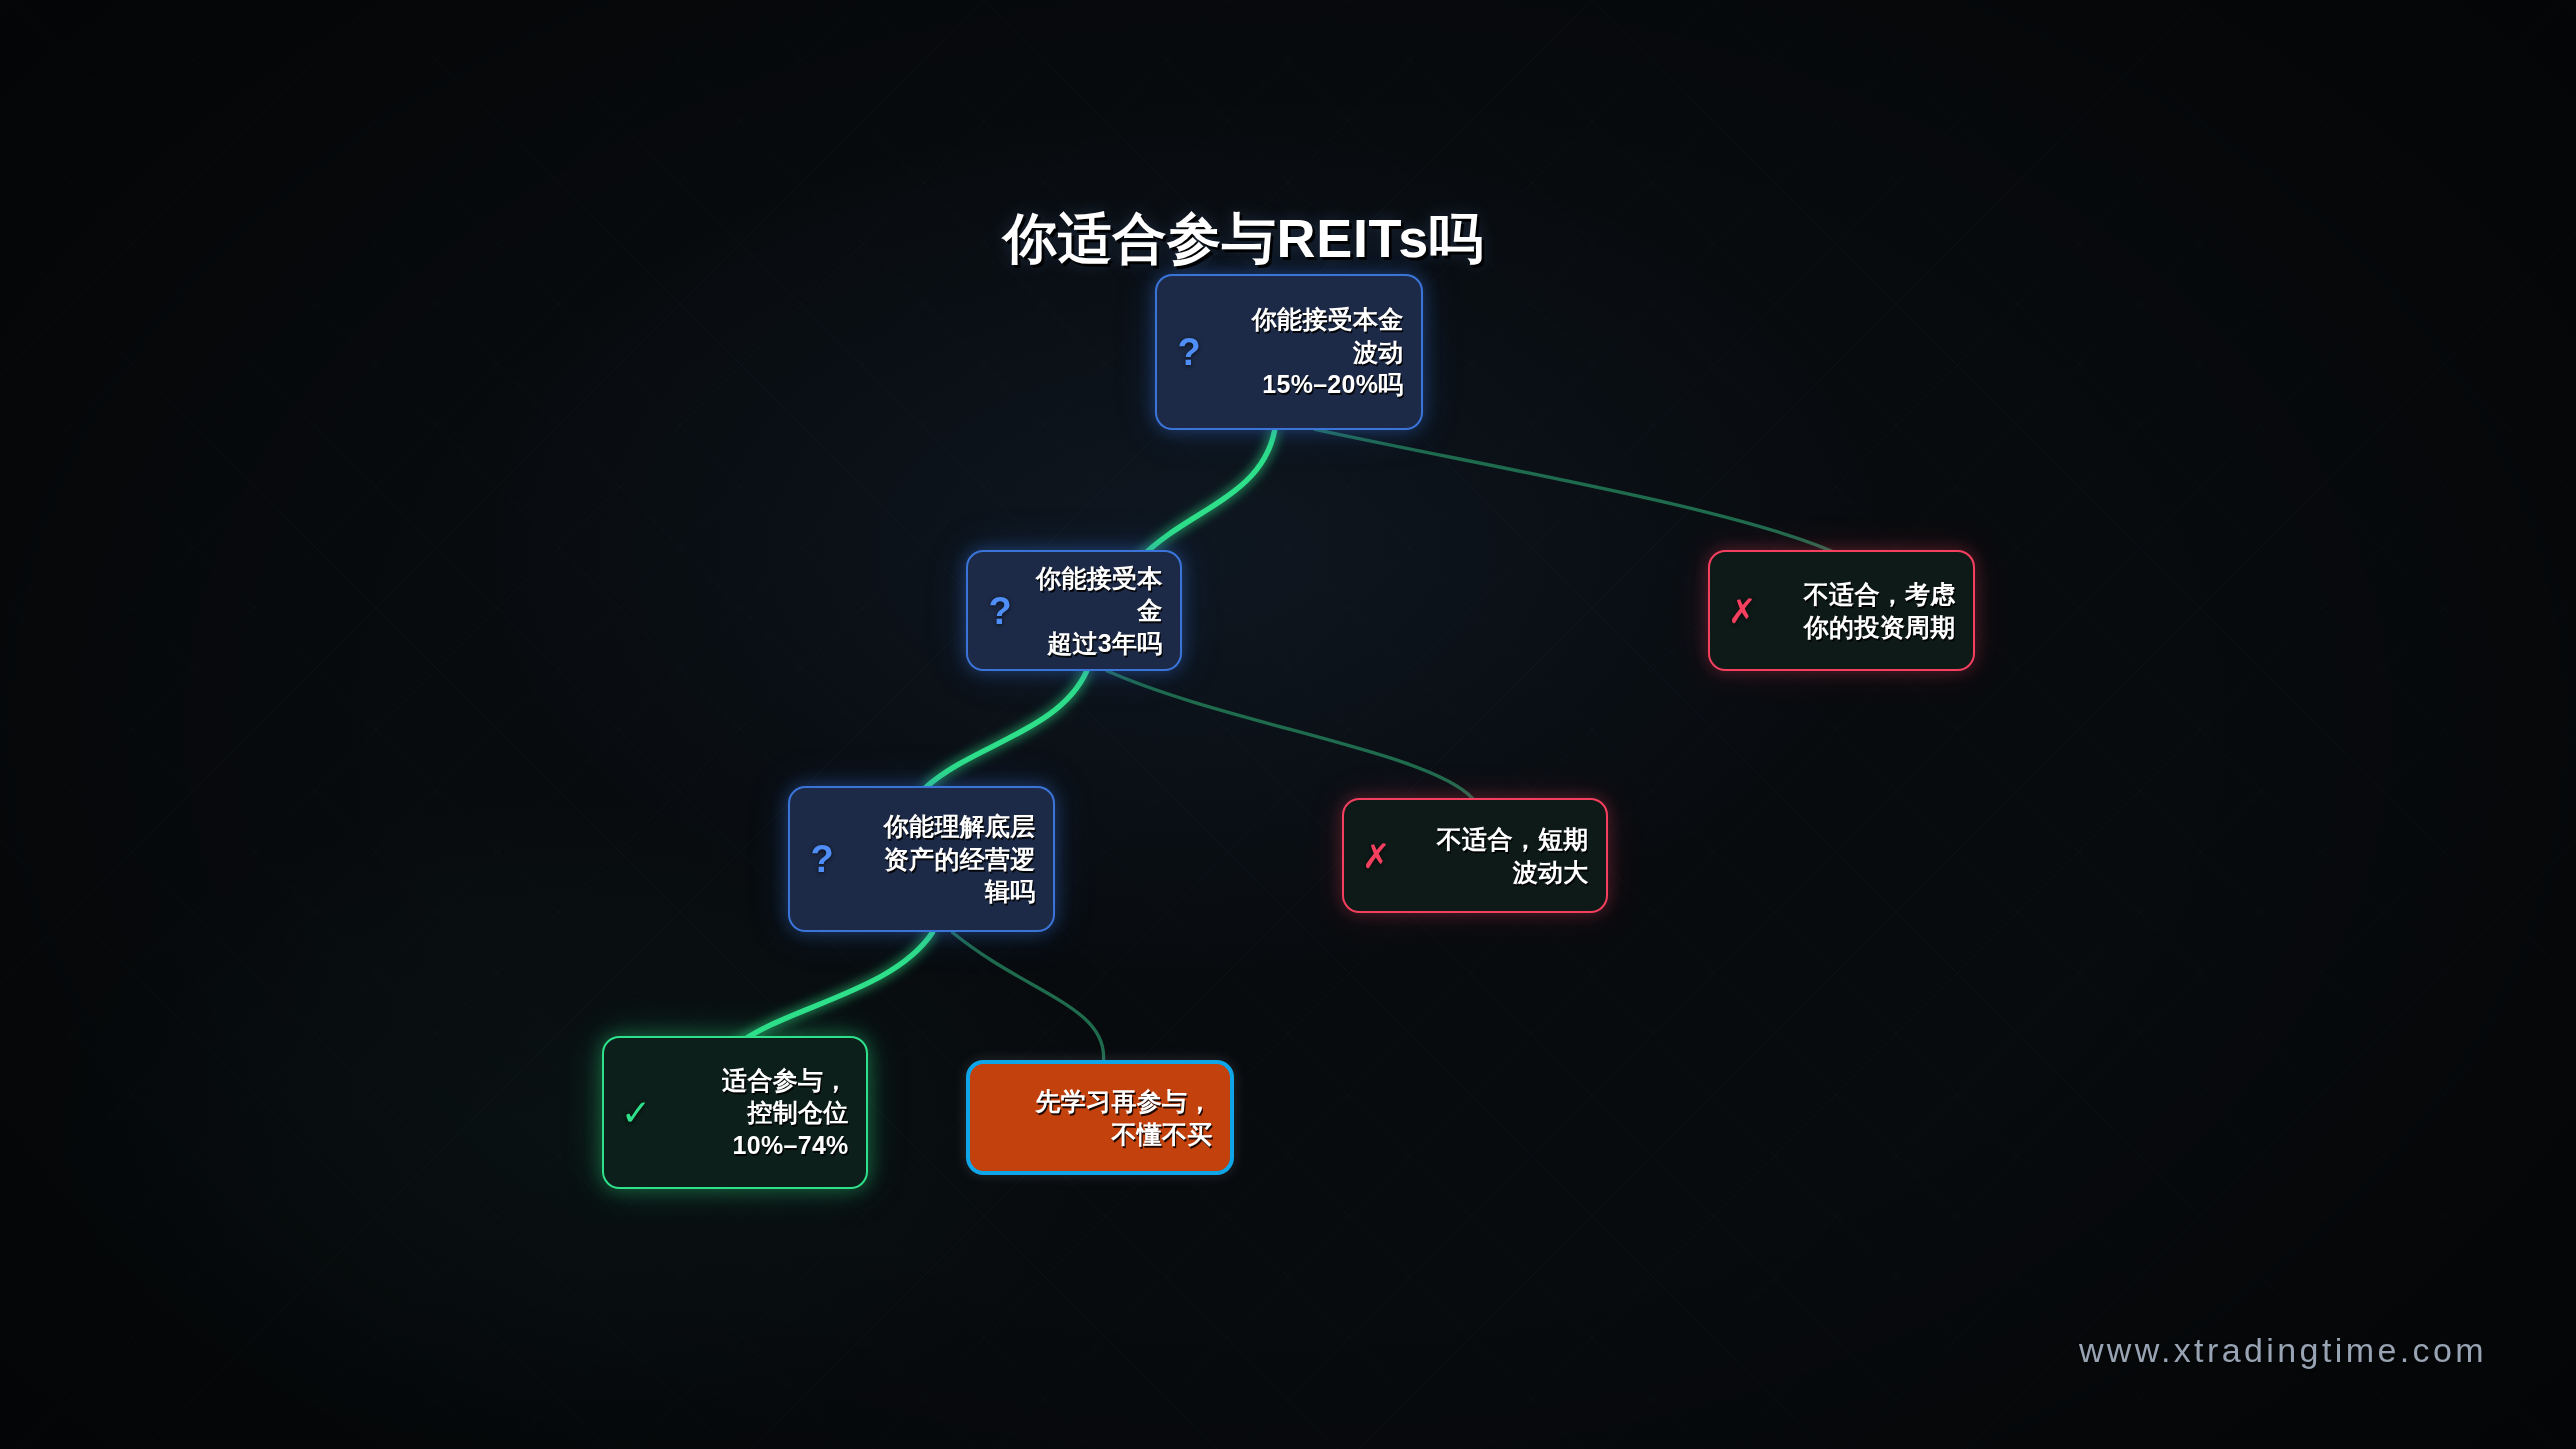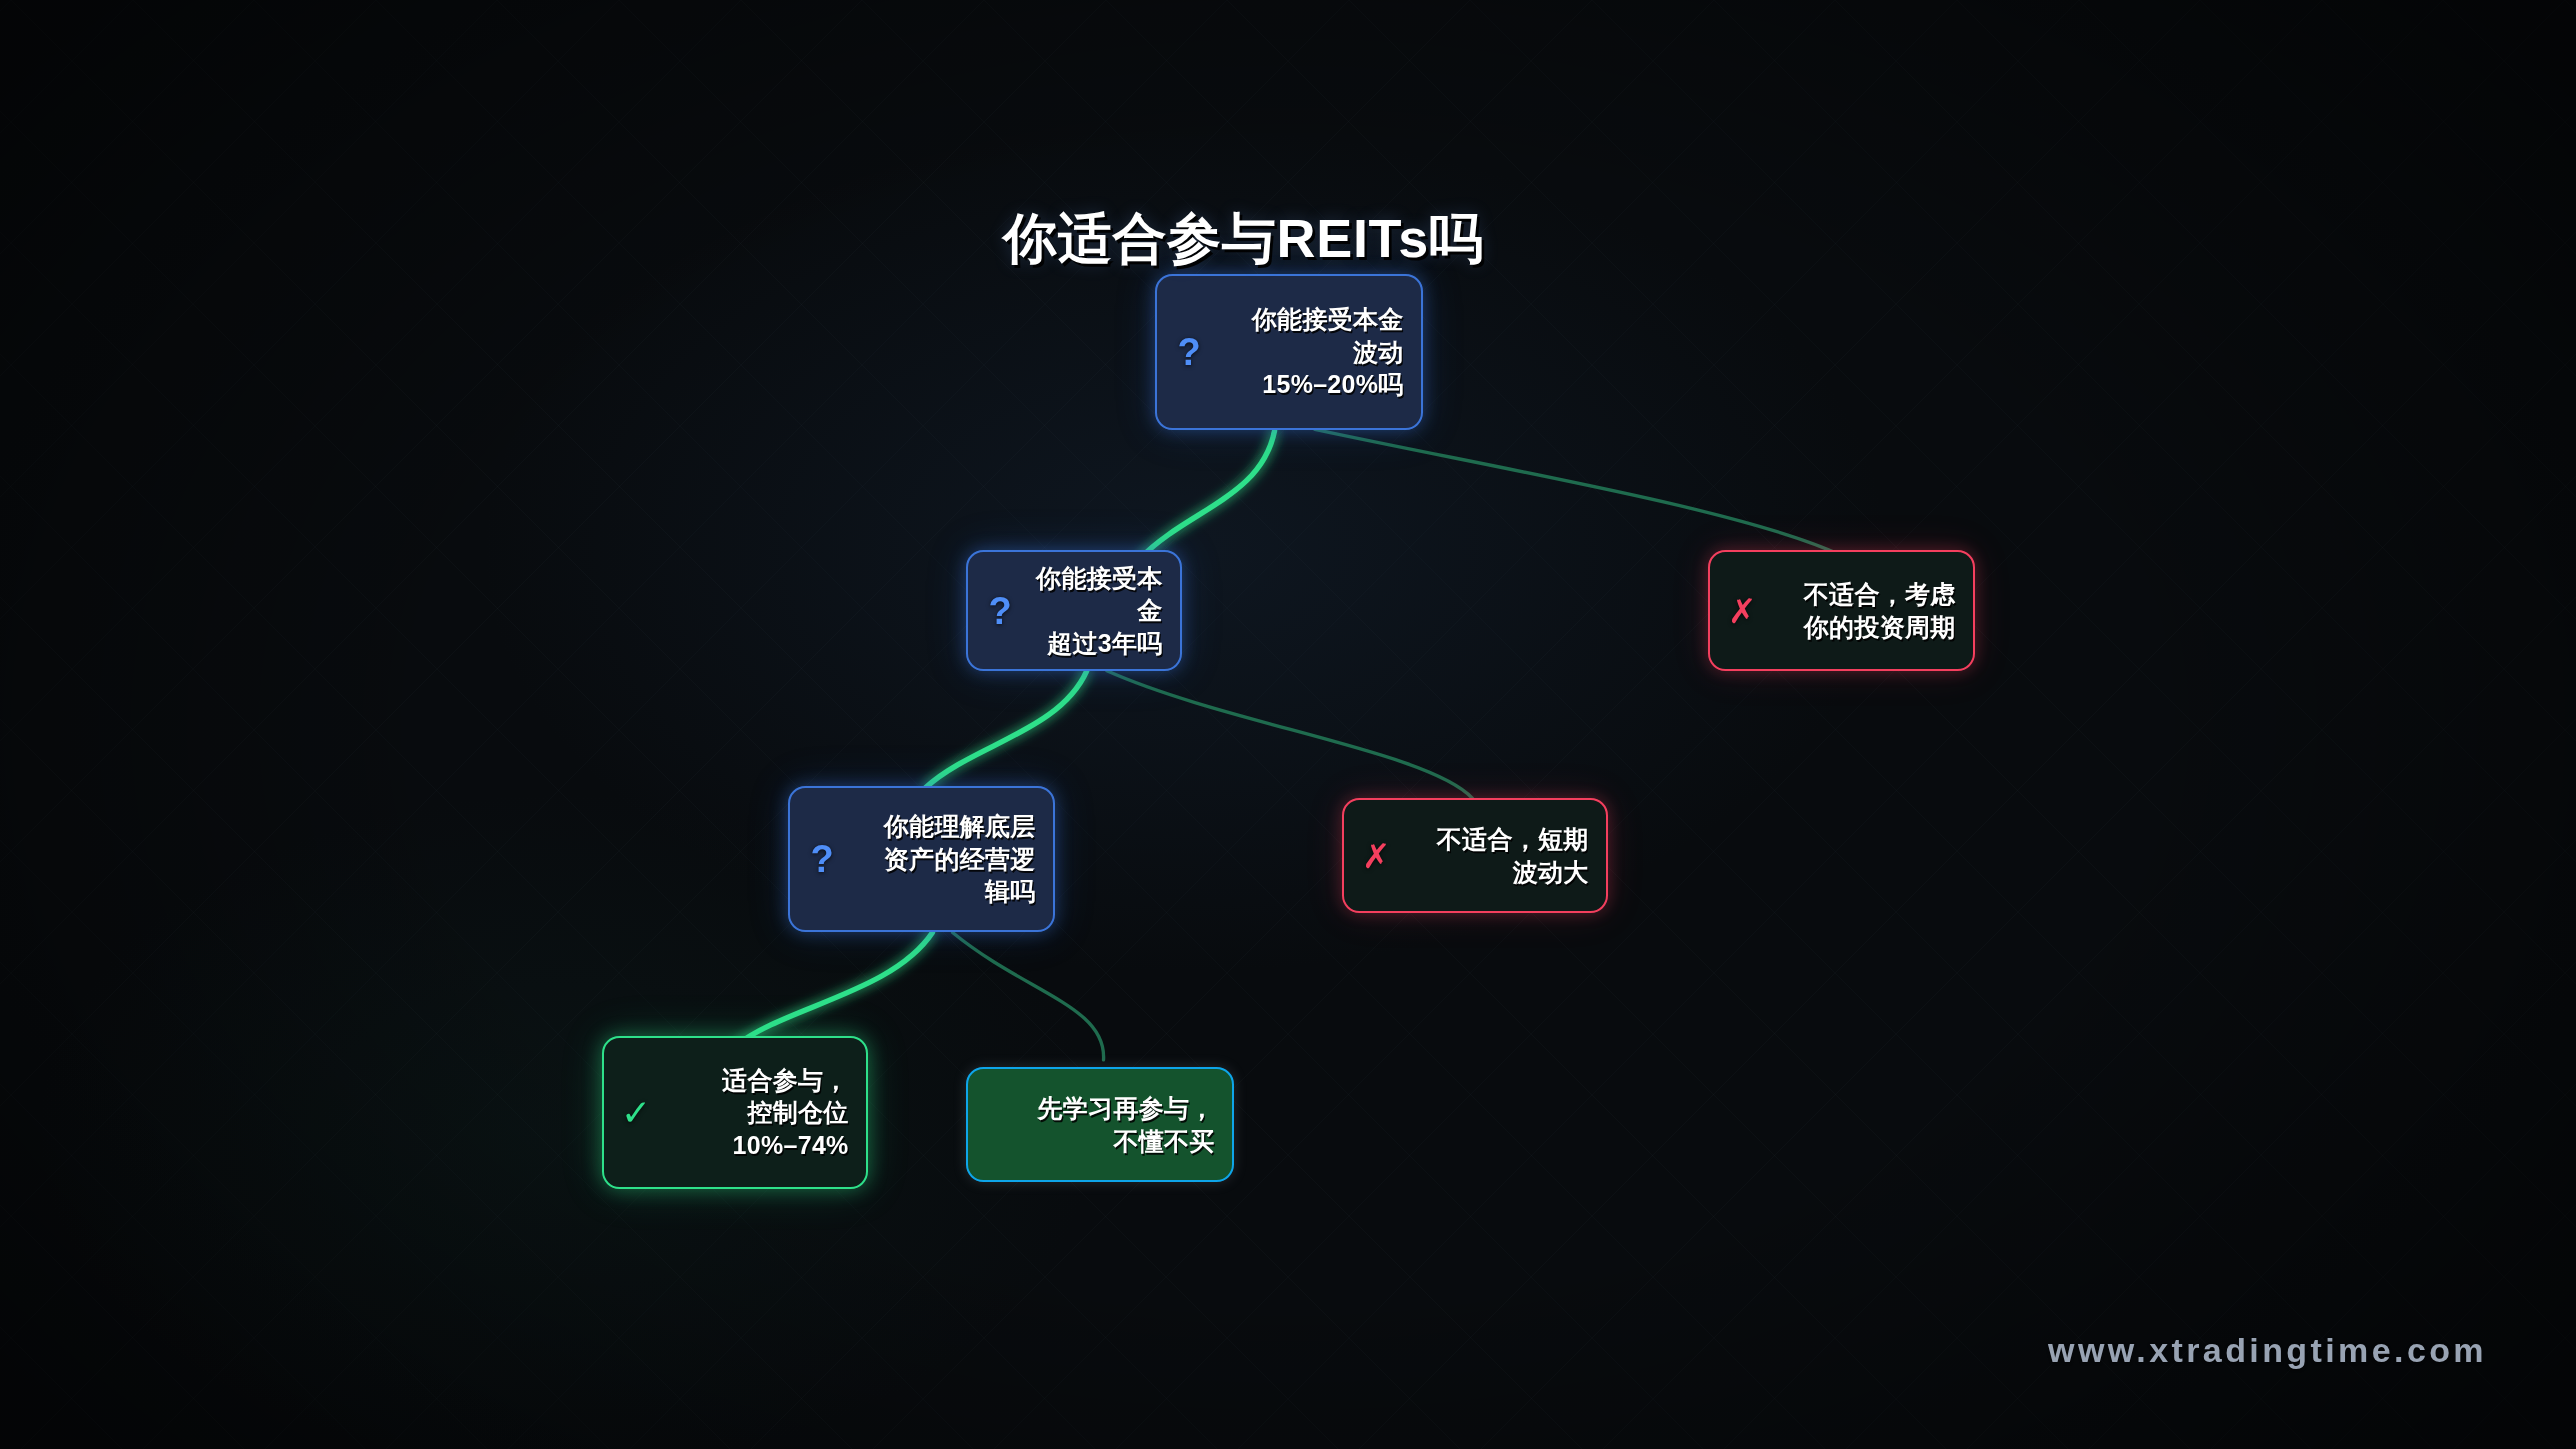--- a/index.html
+++ b/index.html
@@ -95,35 +95,34 @@
   
   .node.positive{
     background:#0d1f1a;
     border:2px solid #2ee08a;
     box-shadow:0 0 19px rgba(46,224,138,0.38), 0 0 43px rgba(46,224,138,0.18);
   }
   .node.positive .icon{color:#2ee08a;font-size:36px;}
 
   
   .node.neutral{
-    background:#14532d;
-    border:2px solid #0ea5e9;
+    background:#c2410c;
+    border:4px solid #0ea5e9;
     box-shadow:0 0 13.4px rgba(154,165,177,0.20);
     padding-left:17.4px;
-    margin-top:7px;
   }
 
   
   #watermark{
     position:absolute;
     right:89px;bottom:79px;
     font-size:34px;
     color:#98a3b3;
     letter-spacing:3.4px;
-    font-weight:bold;
+    font-weight:normal;
     z-index:40;
     text-shadow:0 1.3px 2.7px rgba(0,0,0,0.6);
   }
 </style>
 </head>
 <body>
 
 <div id="bg-texture"></div>
 <div id="bg-glow"></div>
 

